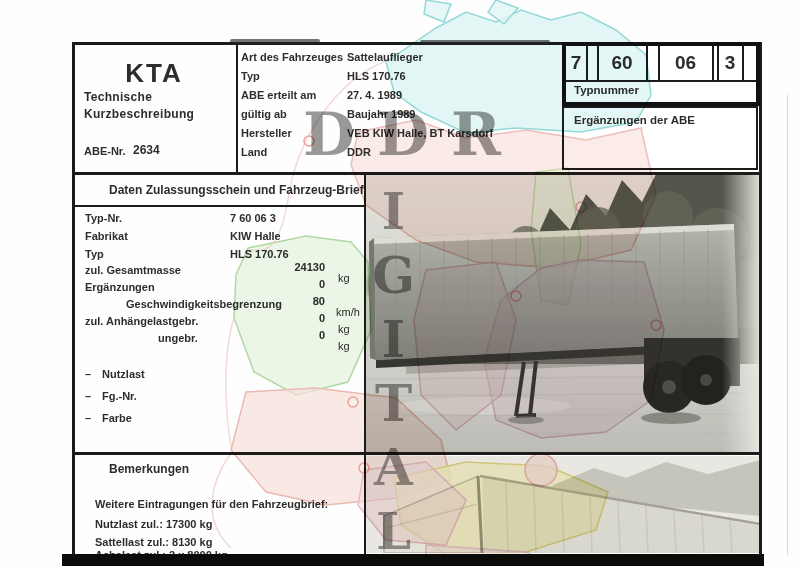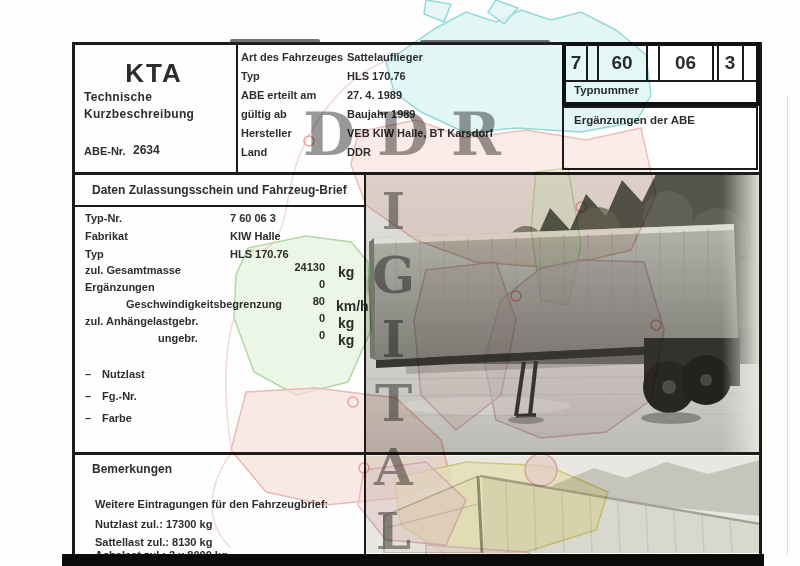--- a/index.html
+++ b/index.html
@@ -1,27 +1,27 @@
 <!DOCTYPE html>
 <html><head>
 <meta charset="utf-8">
 <style>
   html,body{margin:0;padding:0;background:#ffffff;}
   .page{position:relative;width:800px;height:566px;background:#fefefe;overflow:hidden;
         font-family:"Liberation Sans",sans-serif;color:#2d2d2b;}
   .bd{position:absolute;background:#1c1c1a;}
   .txt{position:absolute;white-space:nowrap;}
   .b{font-weight:700;}
-  .f12{font-size:12px;}
+  .f12{font-size:12px;margin-left:17px;}
   .kta-title{font-size:26px;font-weight:700;letter-spacing:2px;}
   .sub{font-size:12px;font-weight:700;letter-spacing:.3px;}
   .hlabel{font-size:11px;font-weight:700;}
   .hvalue{font-size:11px;font-weight:700;}
   .num{font-size:11px;font-weight:700;text-align:right;}
-  .unit{font-size:14px;font-weight:700;}
+  .unit{font-size:11px;font-weight:400;margin-top:8px;}
   .digit{position:absolute;font-size:19px;font-weight:700;text-align:center;top:6px;}
   .boxwhite{position:absolute;background:#ffffff;}
   .wm{position:absolute;font-family:"DejaVu Serif",serif;font-weight:700;color:#34342f;
       opacity:.5;mix-blend-mode:multiply;z-index:30;pointer-events:none;}
   .wm-h{font-size:60px;letter-spacing:22px;line-height:1;}
   .wm-v{font-size:50px;letter-spacing:5px;line-height:1;writing-mode:vertical-rl;text-orientation:upright;width:60px;text-align:left;}
   .mapov{position:absolute;left:186px;top:0;width:510px;height:566px;z-index:25;
          mix-blend-mode:multiply;opacity:.62;pointer-events:none;}
   .photo{position:absolute;overflow:hidden;background:#e9e8e2;}
   .band{position:absolute;background:#0b0b0a;z-index:40;}

